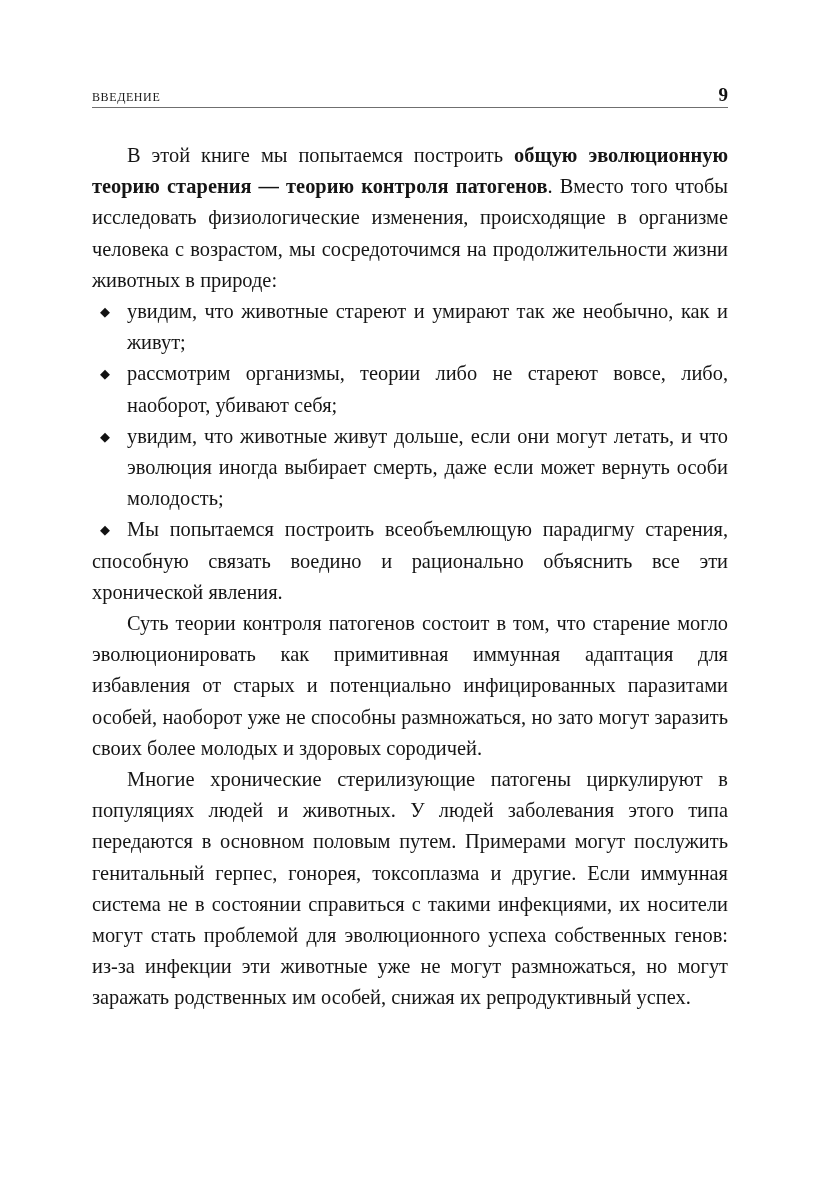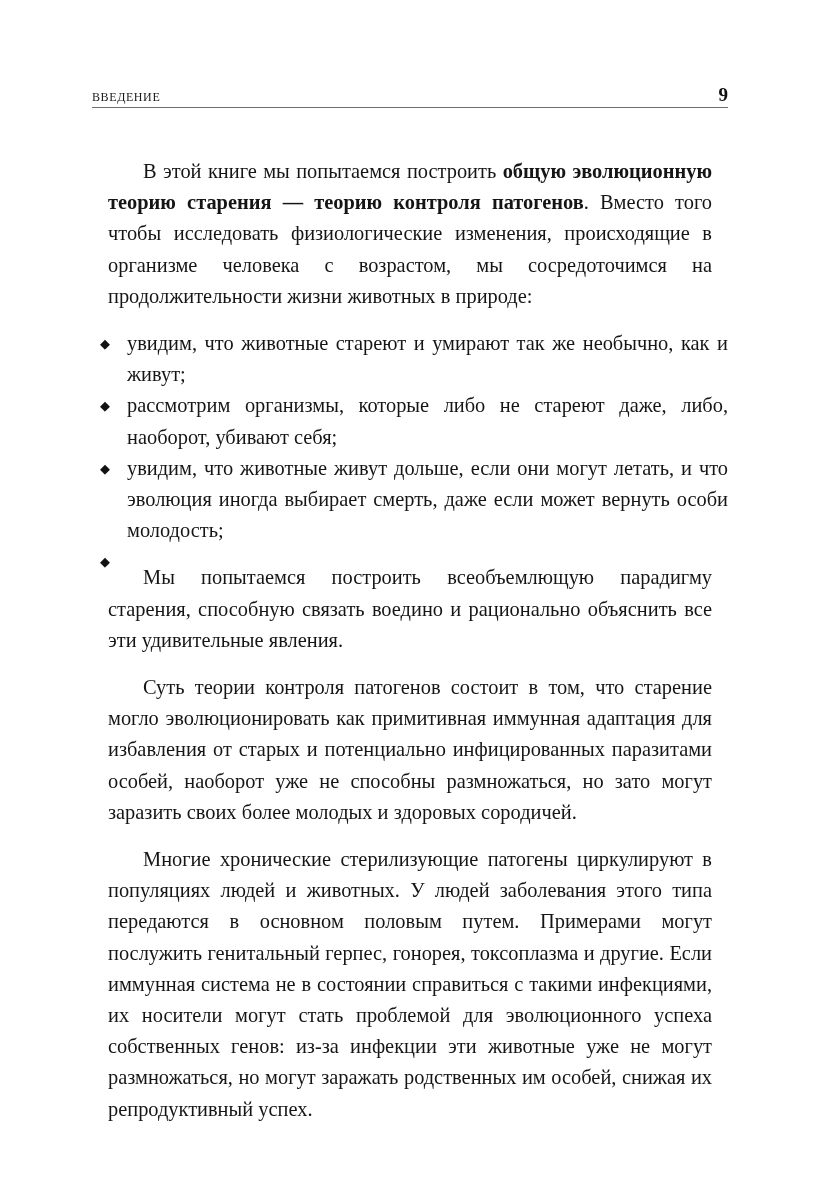--- a/index.html
+++ b/index.html
@@ -50,21 +50,21 @@
 
   
   .textblock {
     position: absolute;
     left: 92px;
     top: 140px;
     width: 636px;
   }
 
   p.para {
-    margin: 16px;
+    margin: 0;
     font-size: 20.4px;
     line-height: 31.2px;
     text-align: justify;
     text-indent: 35px;
     hyphens: manual;
     word-spacing: 0.1px;
   }
 
   p.para b {
     font-weight: bold;
@@ -106,24 +106,24 @@
     <div class="running-head-folio">9</div>
   </div>
   <div class="head-rule"></div>
 
   <div class="textblock">
 
     <p class="para"><span>В этой книге мы попытаемся построить </span><b>общую эволюционную теорию старения — теорию контроля патогенов</b><span>. Вместо того чтобы исследовать физиологические изменения, происходящие в организме человека с возрастом, мы сосредоточимся на продолжительности жизни животных в природе:</span></p>
 
     <ul class="bullets">
       <li><span class="diamond">◆</span><span>увидим, что животные стареют и умирают так же необычно, как и живут;</span></li>
-      <li><span class="diamond">◆</span><span>рассмотрим организмы, которые либо не стареют даже, либо, наоборот, убивают себя;</span></li>
+      <li><span class="diamond">◆</span><span>рассмотрим организмы, теории либо не стареют вовсе, либо, наоборот, убивают себя;</span></li>
       <li><span class="diamond">◆</span><span>увидим, что животные живут дольше, если они могут летать, и что эволюция иногда выбирает смерть, даже если может вернуть особи молодость;</span></li>
       <li><span class="diamond">◆</span></li>
     </ul>
 
-    <p class="para">Мы попытаемся построить всеобъемлющую парадигму старения, способную связать воедино и рационально объяснить все эти удивительные явления.</p>
+    <p class="para">Мы попытаемся построить всеобъемлющую парадигму старения, способную связать воедино и рационально объяснить все эти хронической явления.</p>
     <p class="para">Суть теории контроля патогенов состоит в том, что старение могло эволюционировать как примитивная иммунная адаптация для избавления от старых и потенциально инфицированных паразитами особей, наоборот уже не способны размножаться, но зато могут заразить своих более молодых и здоровых сородичей.</p>
     <p class="para">Многие хронические стерилизующие патогены циркулируют в популяциях людей и животных. У людей заболевания этого типа передаются в основном половым путем. Примерами могут послужить генитальный герпес, гонорея, токсоплазма и другие. Если иммунная система не в состоянии справиться с такими инфекциями, их носители могут стать проблемой для эволюционного успеха собственных генов: из-за инфекции эти животные уже не могут размножаться, но могут заражать родственных им особей, снижая их репродуктивный успех.</p>
 
   </div>
 
 </div>
 
 </body></html>

